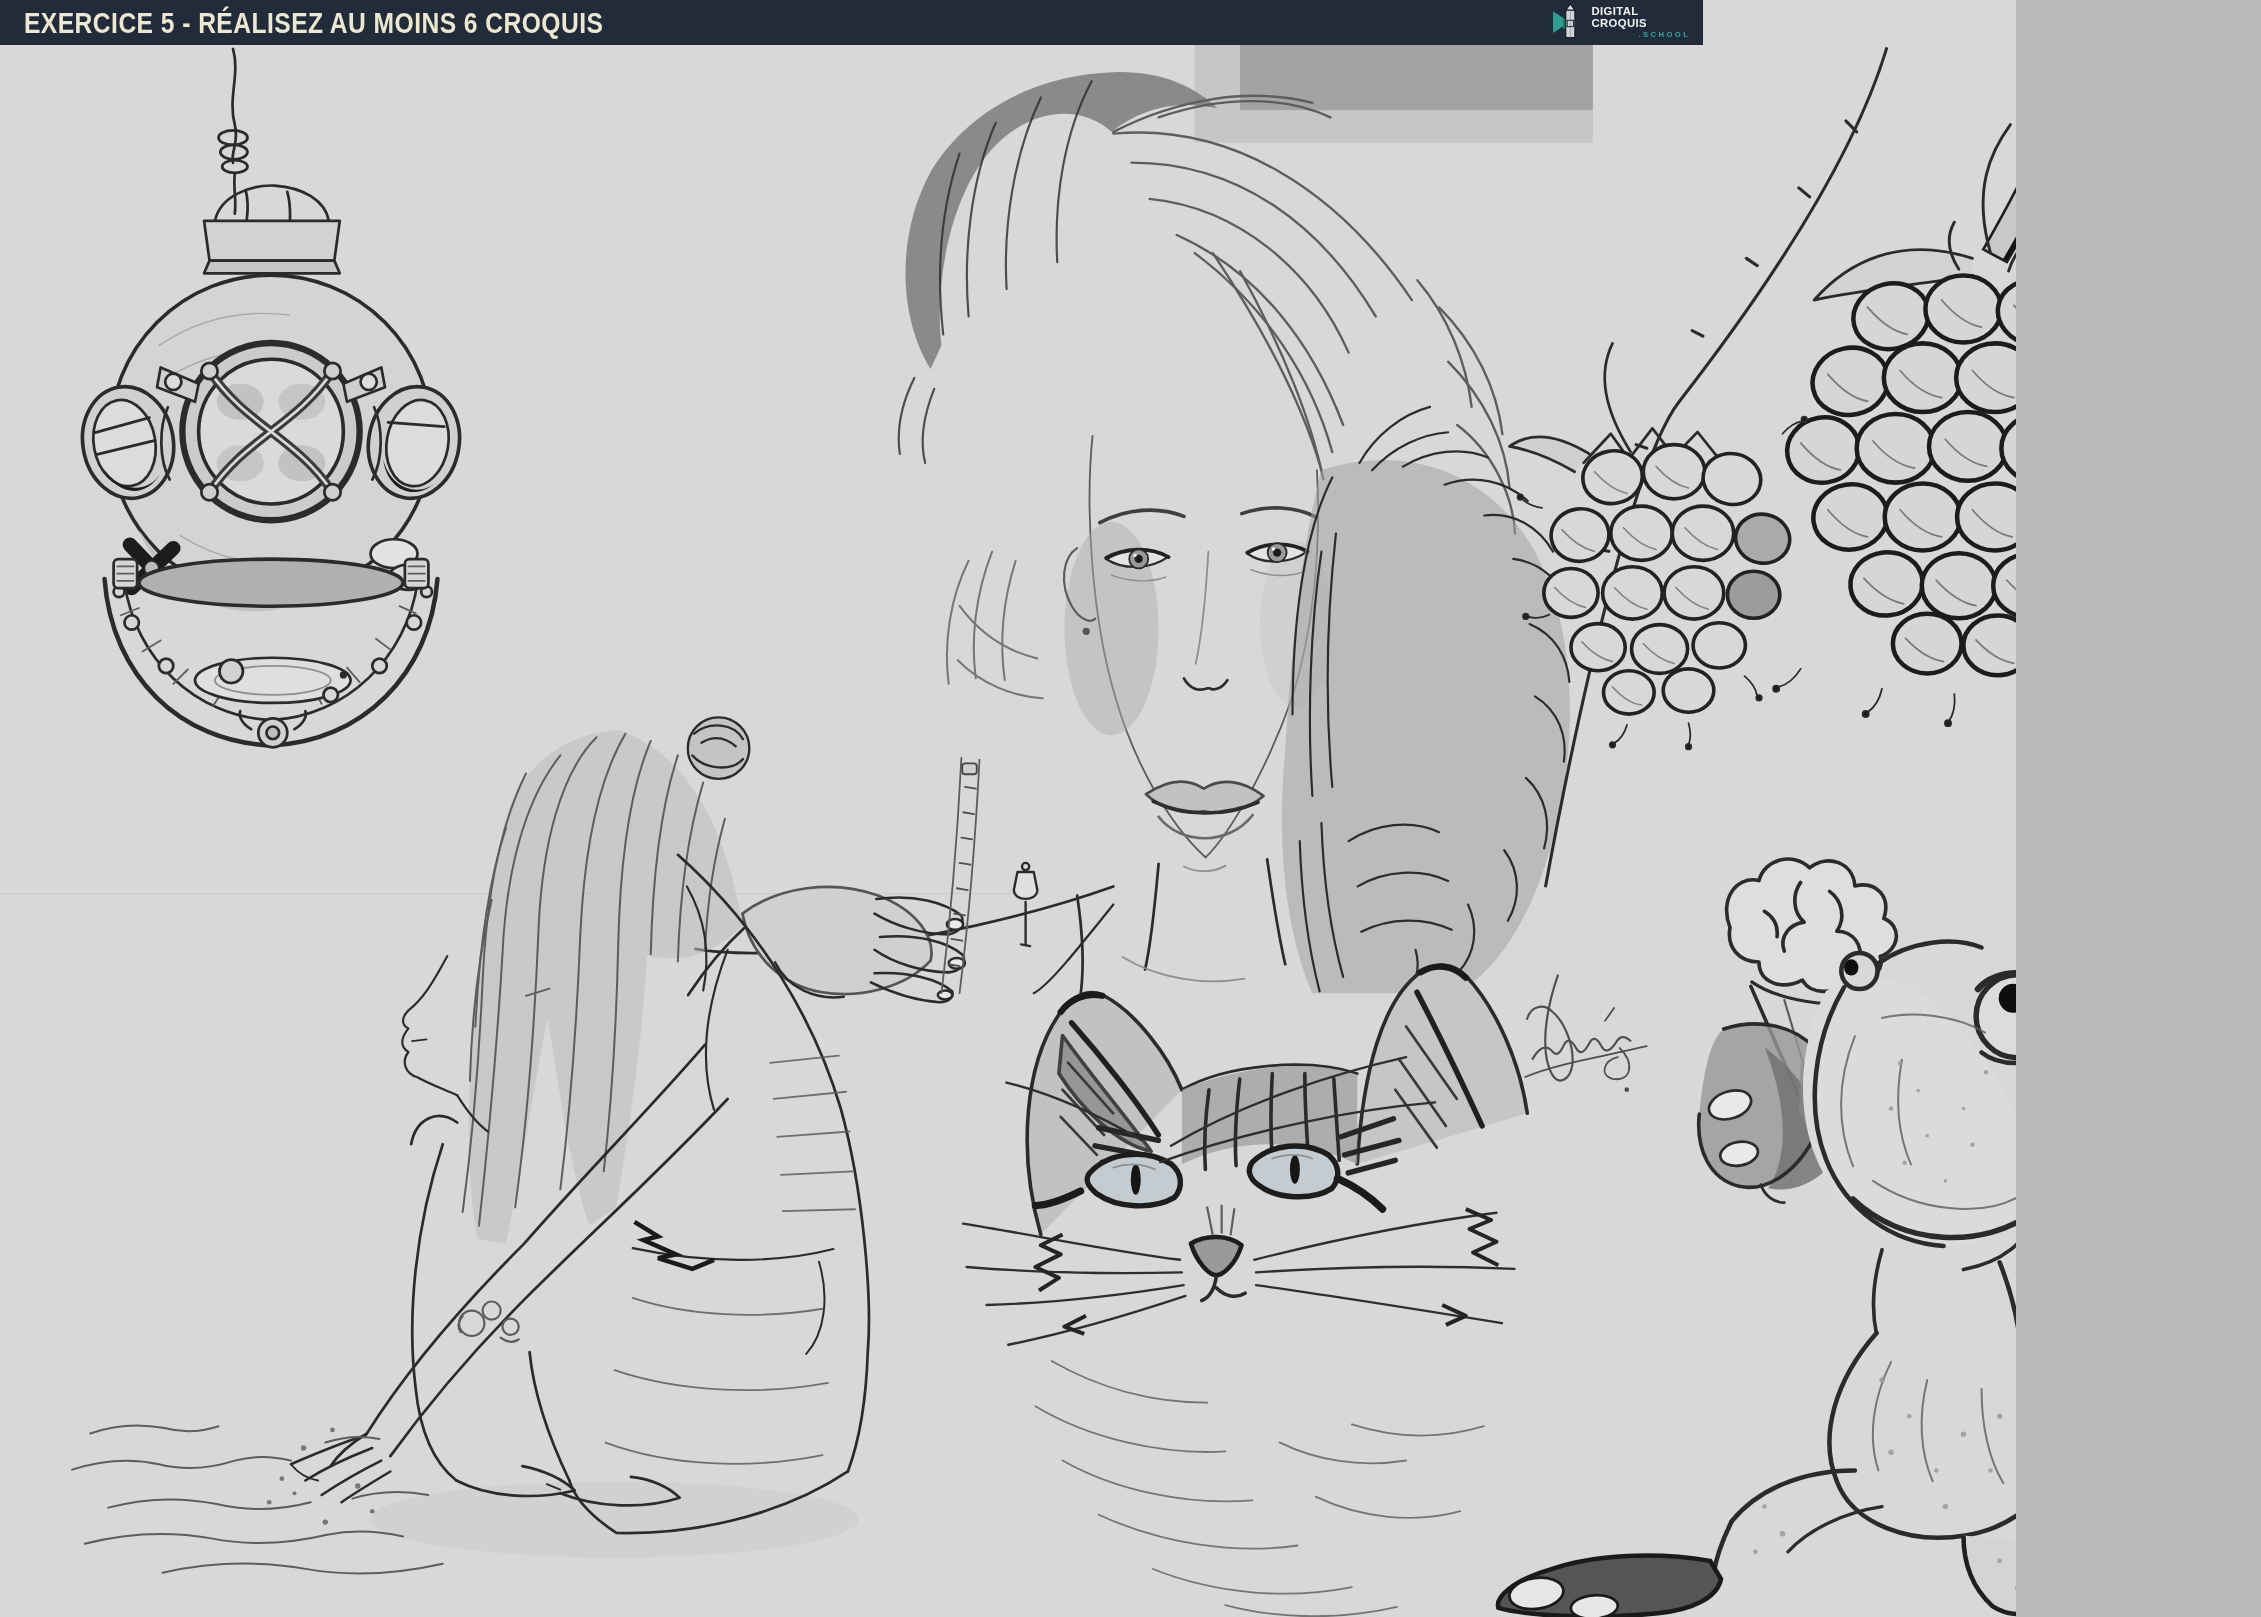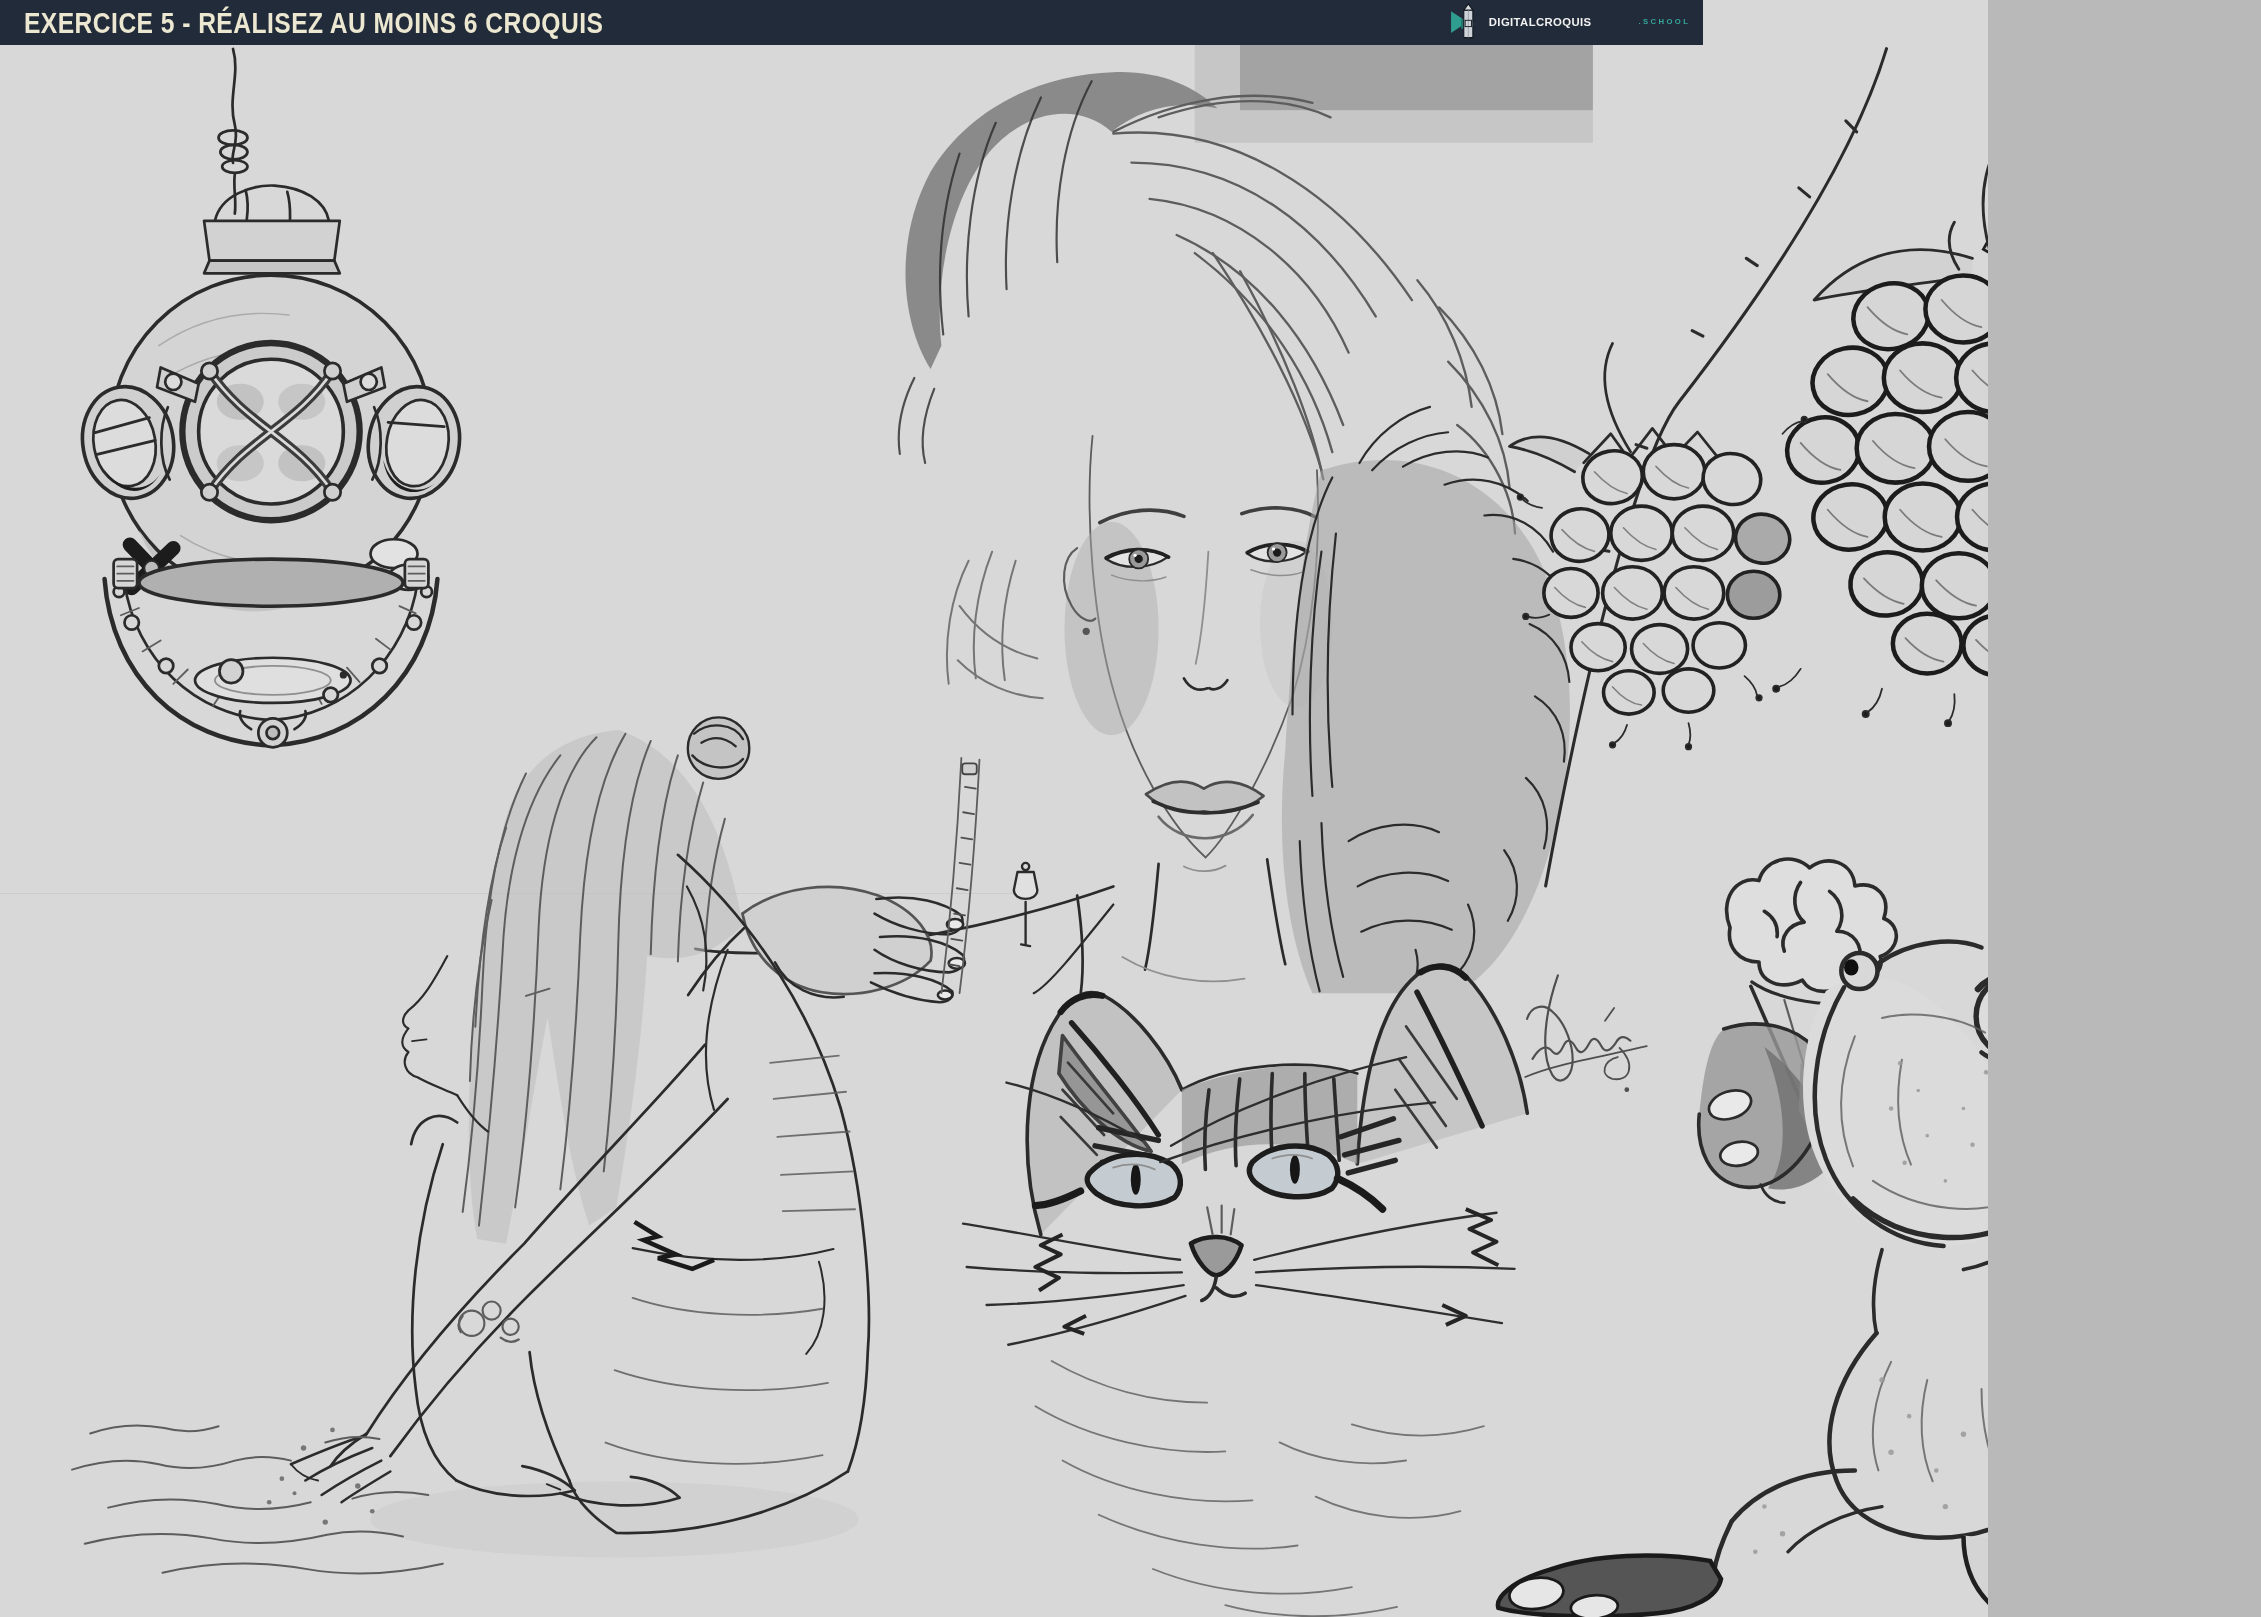--- a/index.html
+++ b/index.html
@@ -1,24 +1,24 @@
 <!DOCTYPE html>
 <html style="font-size:14.5px"><head>
 <meta charset="utf-8">
 <style>
   html,body{margin:0;padding:0;background:#b9b9b9;}
   .stage{position:relative;width:1988px;height:1617px;background:#d8d8d8;overflow:hidden;
-         font-family:"Liberation Sans",sans-serif;}
+         font-family:"Liberation Sans",sans-serif;padding-left:28px;}
   
   .topbar{position:absolute;left:0;top:0;width:1703px;height:45px;background:#222b39;
           display:flex;align-items:center;z-index:50;}
   .title{margin-left:23.5px;font-size:28px;font-weight:700;color:#ece7d0;letter-spacing:0.5px;
          white-space:nowrap;transform:scaleX(.88) scaleY(1.06);transform-origin:left center;}
   .logo{margin-left:auto;margin-right:12.7px;display:flex;align-items:center;gap:6.3px;}
-  .logo-words{display:flex;flex-direction:row;line-height:1.04;}
+  .logo-words{display:flex;flex-direction:column;line-height:1.04;}
   .logo-w1,.logo-w2{font-size:11.3px;font-weight:700;color:#f1f1f1;letter-spacing:0.4px;}
   .logo-w3{font-size:7.7px;font-weight:700;color:#35a79a;letter-spacing:2.4px;margin-top:0.9px;margin-left:47px;}
   
   figure{position:absolute;margin:0;padding:0;}
   svg{display:block;overflow:visible;}
   .ink{stroke:#2b2b2b;fill:none;stroke-linecap:round;stroke-linejoin:round;}
   .mid{stroke:#5d5d5d;fill:none;stroke-linecap:round;stroke-linejoin:round;}
   .lt {stroke:#8f8f8f;fill:none;stroke-linecap:round;stroke-linejoin:round;}
   .guide{position:absolute;left:0;top:893px;width:1040px;height:0.9px;background:rgba(0,0,0,.055);}
   .sig{position:absolute;left:1518px;top:970px;}

